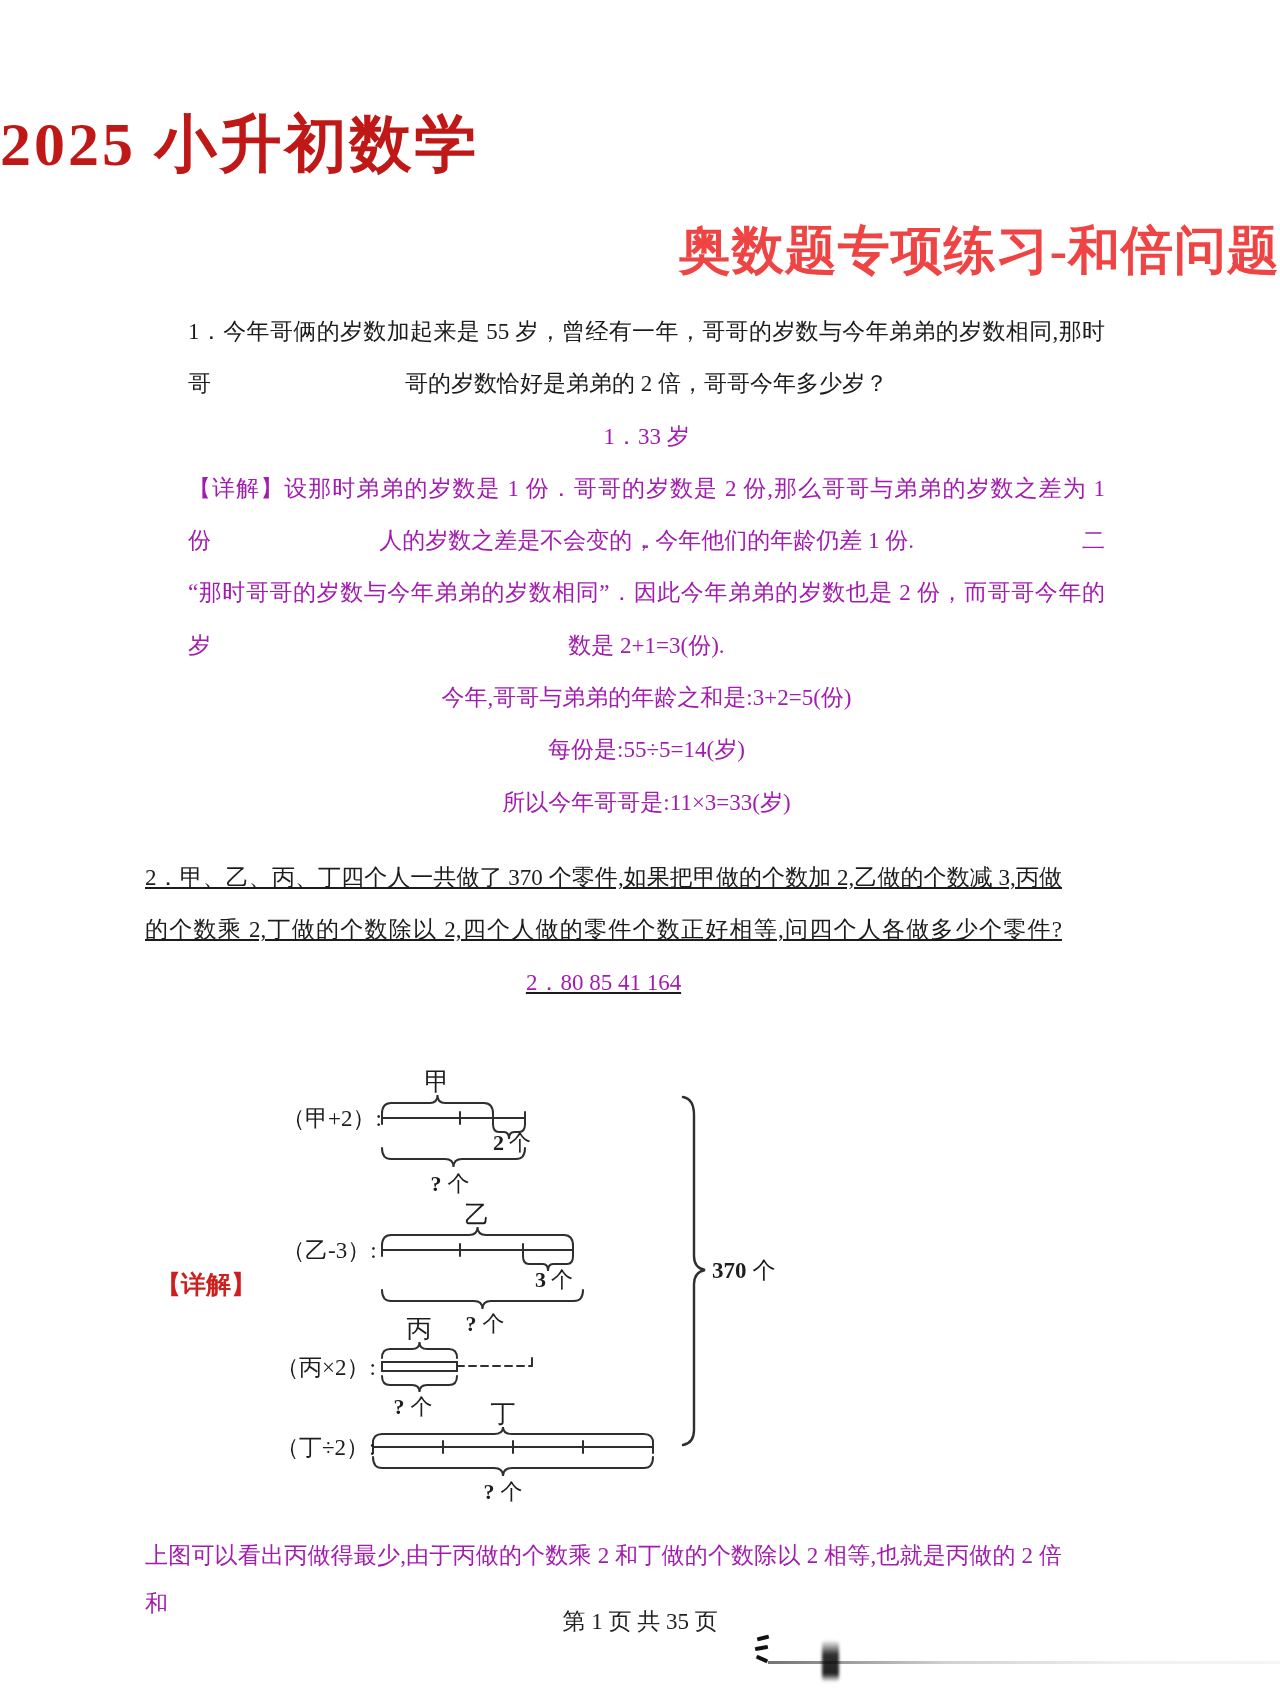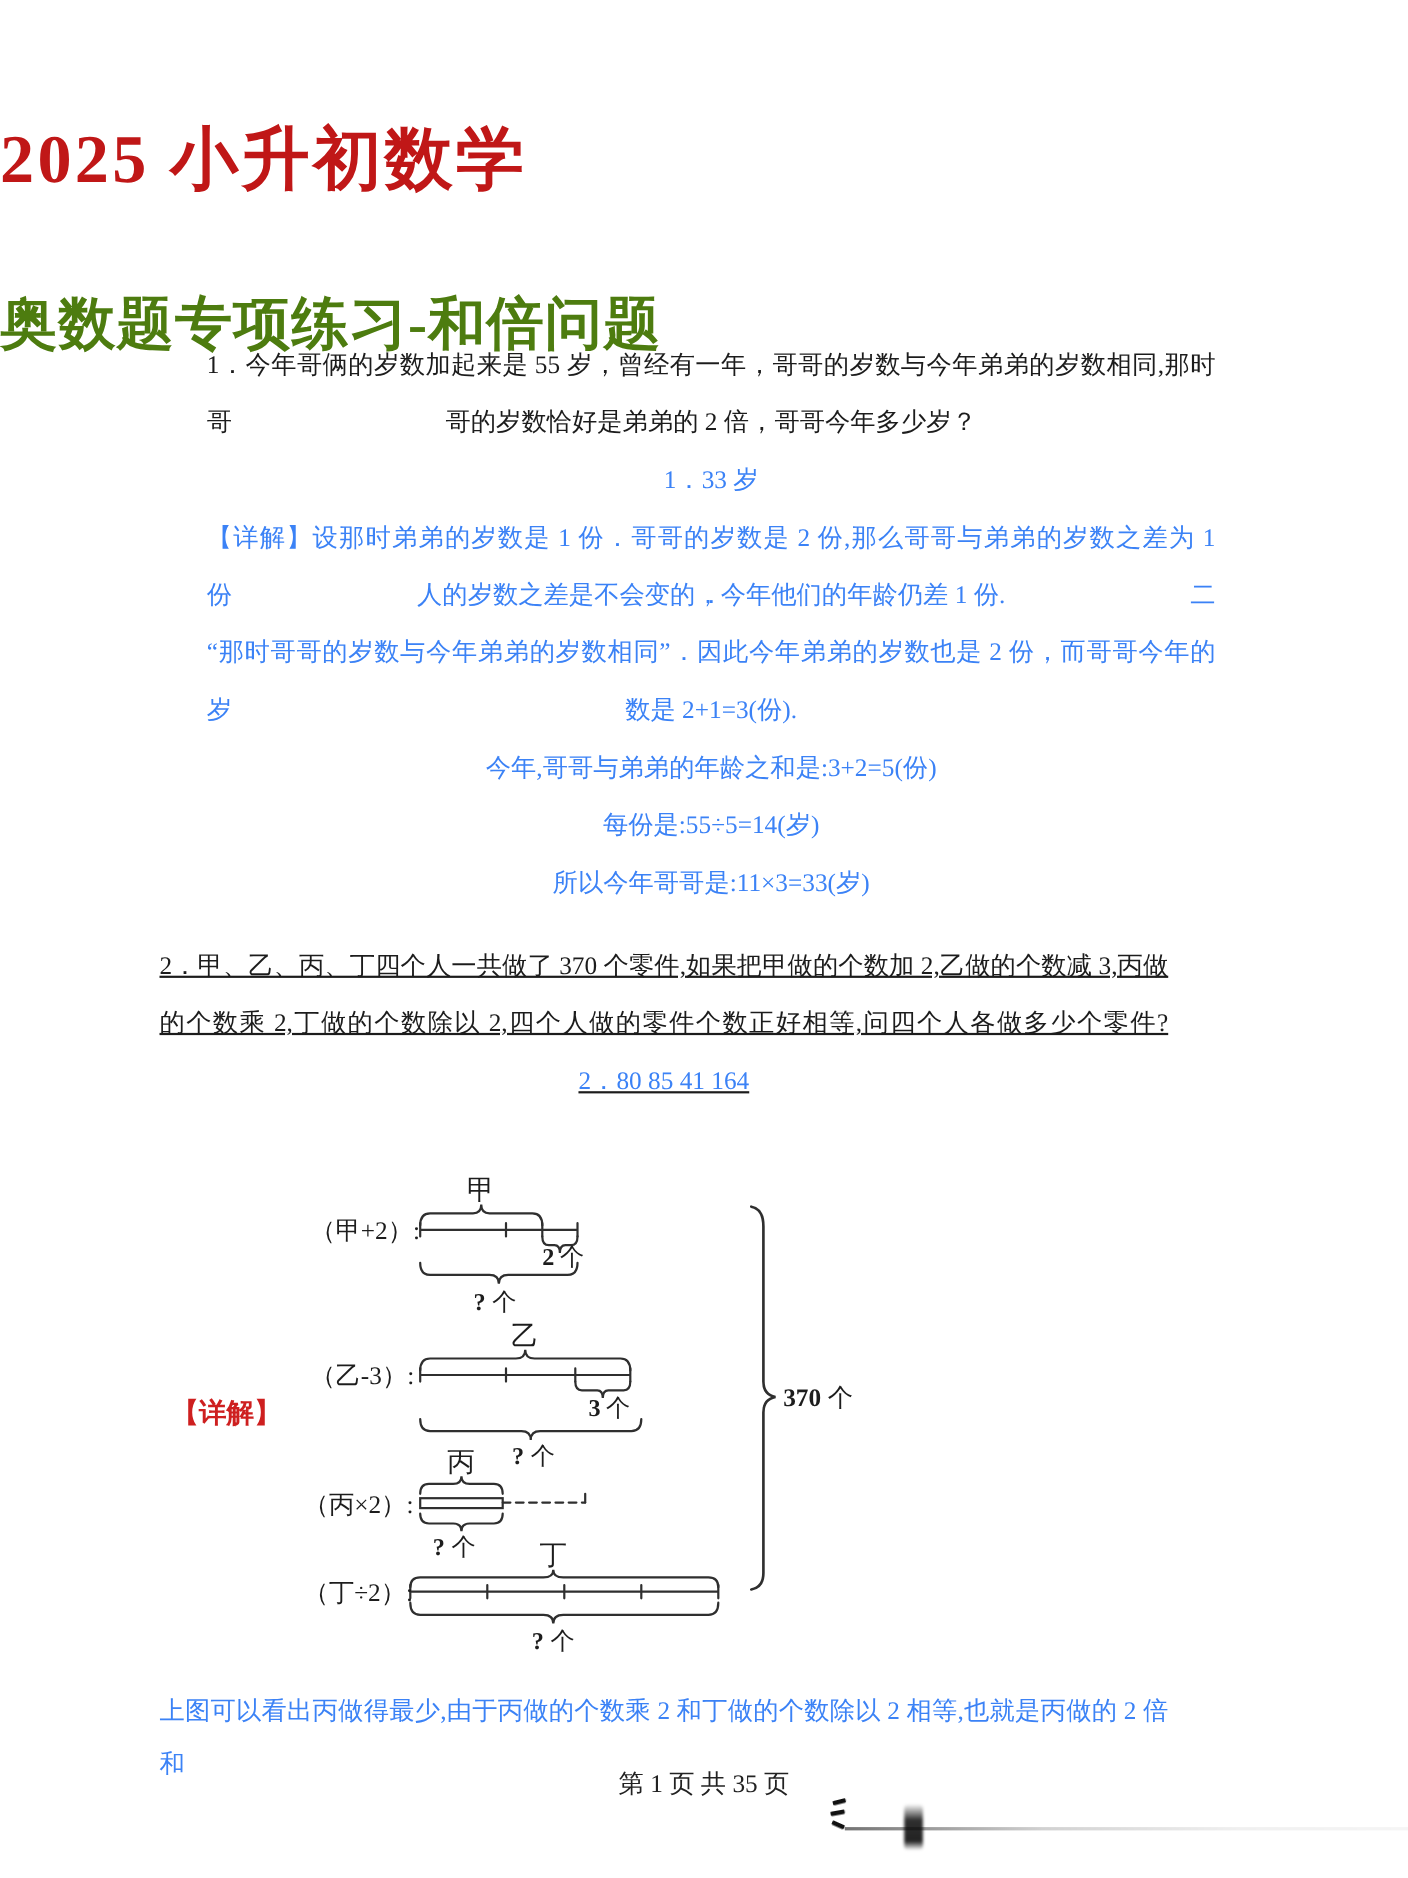--- a/index.html
+++ b/index.html
@@ -1,28 +1,28 @@
 <!DOCTYPE html>
 <html><head>
 <meta charset="utf-8">
 <style>
   html,body{margin:0;padding:0;background:#ffffff;}
   .page{position:relative;width:1280px;height:1707px;background:#ffffff;overflow:hidden;
         font-family:"Liberation Serif","DejaVu Serif",serif;color:#1c1c1c;}
   .title{position:absolute;left:0;top:102px;width:100%;
          font-size:62px;font-weight:bold;color:#c01717;letter-spacing:3px;}
-  .subtitle{position:absolute;left:0;top:216px;width:100%;text-align:left;
-         font-size:52px;font-weight:bold;color:#4d7c0f;letter-spacing:1px;margin-top:44px;}
+  .subtitle{position:absolute;left:0;top:216px;width:100%;text-align:right;
+         font-size:52px;font-weight:bold;color:#ef4444;letter-spacing:1px;}
   .textcol{position:absolute;left:145px;width:917px;}
   .block1{top:306px;margin-left:43px;}
   .block2{top:852px;text-decoration:underline;}
   .noteblock{top:1532px;}
   .line{font-size:23px;line-height:52.3px;height:52.3px;text-align:center;}
   .fill{text-align:justify;text-align-last:justify;}
-  .red{color:#3b82f6;}
+  .red{color:#a21caf;}
   .note .line{line-height:48px;height:48px;}
   .detail-label{position:absolute;left:156px;top:1268px;font-size:25px;font-weight:700;color:#ce1f1f;}
   .footer{position:absolute;left:0;top:1606px;width:100%;text-align:center;font-size:23px;color:#222;}
   .diagram{position:absolute;left:150px;top:1040px;}
   svg text{font-family:"Liberation Serif","DejaVu Serif",serif;fill:#1d1d1d;}
   .smudge-line{position:absolute;left:768px;top:1661px;width:512px;height:3px;
     background:linear-gradient(90deg,rgba(0,0,0,.55),rgba(0,0,0,.18) 35%,rgba(0,0,0,.06) 70%,rgba(0,0,0,.04));
     filter:blur(.7px);}
   .smudge-blob{position:absolute;left:822px;top:1640px;width:17px;height:42px;border-radius:4px;
     background:linear-gradient(180deg,rgba(0,0,0,0) 0%,rgba(10,10,10,.85) 35%,rgba(10,10,10,.9) 80%,rgba(0,0,0,0) 100%);

